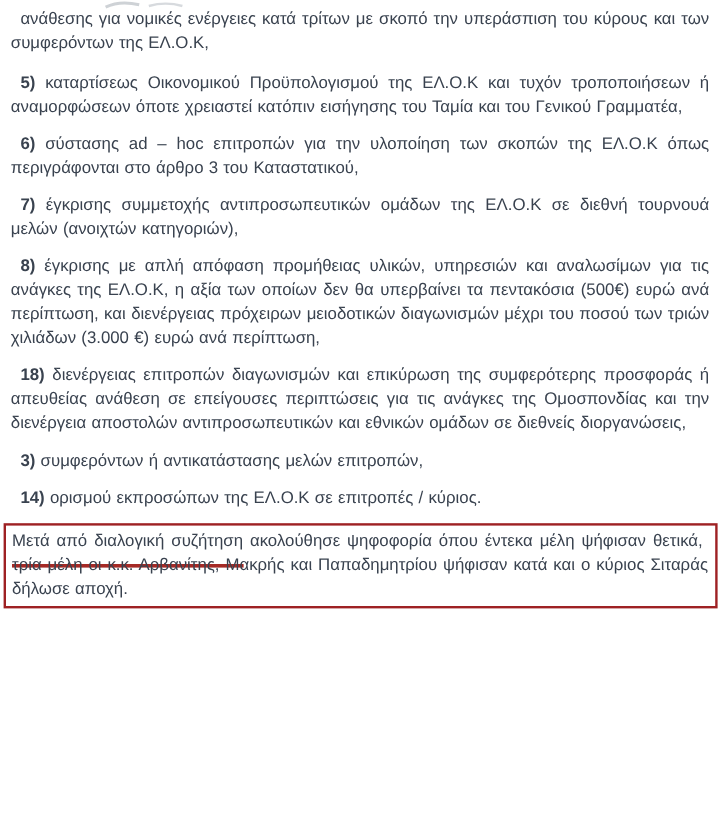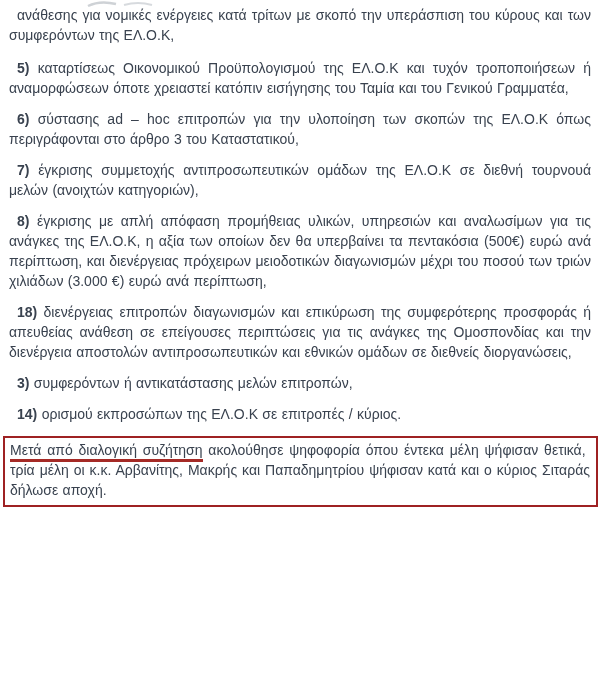--- a/index.html
+++ b/index.html
@@ -38,21 +38,21 @@
     border: 2px solid #9e2123;
     margin: 12px -7px 0 -6px;
     padding: 2px 6px 5px 5px;
   }
   .redbox p.para {
     margin: 0;
     text-indent: 0;
   }
   .underlined {
     border-bottom: 3px solid #a52a26;
-    padding-bottom: 1px;
+    padding-bottom: 12px;
   }
 </style>
 </head>
 <body>
 
 <div class="page">
 
   <svg class="artifact" width="70" height="8" viewBox="0 0 70 8">
     <path d="M2 6 Q14 0 30 4" stroke="#c3c7cc" stroke-width="2.5" fill="none"></path>
     <path d="M38 5 Q52 1 66 5" stroke="#ced2d6" stroke-width="2" fill="none"></path>

